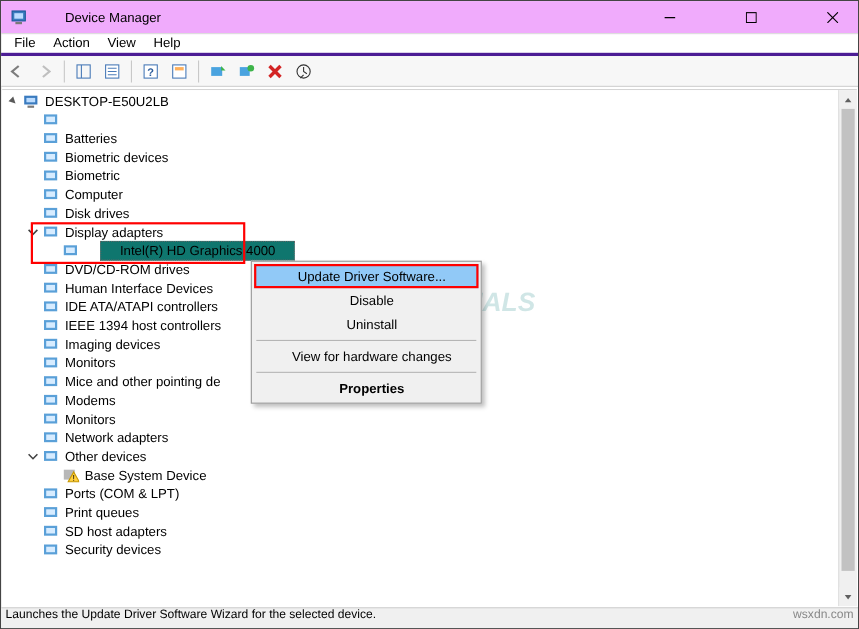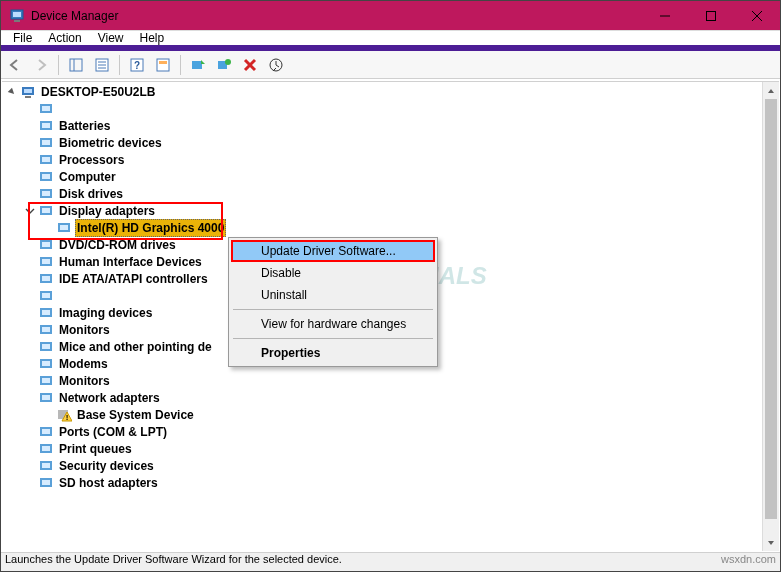--- a/index.html
+++ b/index.html
@@ -10,37 +10,38 @@
     background:#fff;
     color:#000;
     width:781px;
     height:572px;
     overflow:hidden;
     position:relative;
     border:1px solid #444;
   }
   
   .titlebar {
-    background:#be185d;
+    background:#f0abfc;
     height:30px;
     display:flex;
     align-items:center;
     border-bottom:1px solid #ddd;
+    gap:28px;
   }
   .titlebar .app-icon { width:16px; height:16px; margin:0 6px 0 8px; }
   .titlebar .title { flex:0 0 auto; font-size:12px; }
   .titlebar .spacer { flex:1; }
   .titlebar .win-btn {
     width:46px; height:30px; display:flex; align-items:center; justify-content:center;
   }
   .titlebar .win-btn svg { display:block; }
   
   .menubar {
-    height:20px; display:flex; align-items:center; padding:0 4px;
-    border-bottom:6px solid #4c1d95;
+    height:20px; display:flex; align-items:flex-end; padding:0 4px;
+    border-bottom:3px solid #4c1d95;
     font-size:12px;
   }
   .menubar .menu-item { padding:2px 8px; }
   
   .toolbar {
     height:28px; display:flex; align-items:center; padding:0 2px;
     border-bottom:1px solid #d0d0d0;
     background:#f7f7f7;
     gap:2px;
   }
@@ -76,35 +77,35 @@
   }
   .scrollbar-v .track { position:absolute; top:17px; bottom:17px; left:0; right:0; }
   .scrollbar-v .thumb {
     position:absolute; left:2px; right:2px;
     background:#c2c2c2;
     top:0; height:420px;
   }
   .scrollbar-v .arrow.bottom { position:absolute; bottom:0; left:0; right:0; }
   ul.tree, ul.tree ul { list-style:none; margin:0; padding:0; }
   ul.tree ul { padding-left:18px; }
-  li.node { white-space:nowrap;font-weight:bold; }
+  li.node { white-space:nowrap; }
   .row {
     display:flex; align-items:center; height:16px; margin-bottom:1px;
   }
   .expander {
     width:12px; height:12px; margin-right:2px;
     display:flex; align-items:center; justify-content:center;
   }
   .expander svg { display:block; }
   .node-icon {
     width:16px; height:16px; margin-right:3px;
     display:inline-flex; align-items:center; justify-content:center;
   }
   .label { font-size:12px; line-height:16px; padding:0 2px; }
-  .label.selected { background:#eab308; border:1px dotted #666; padding:0 1px; }
+  .label.selected { background:#0f766e; border:1px dotted #666; padding:0 17px;margin-left:16px; }
   .hl-parent {
     position:absolute;
     border:2px solid #ff0000;
   }
   
   .ctx-menu {
     position:absolute;
     background:#f0f0f0;
     border:1px solid #999;
     box-shadow:3px 3px 4px rgba(0,0,0,0.25);
@@ -301,21 +302,21 @@
             </li>
             <li class="node">
               <div class="row">
                 <span class="expander"></span>
                 <span class="node-icon">
                   <svg width="16" height="16">
                     <rect x="2" y="3" width="12" height="9" fill="#5aa0d8"></rect>
                     <rect x="4" y="5" width="8" height="5" fill="#d7ecff"></rect>
                   </svg>
                 </span>
-                <span class="label">Processors</span>
+                <span class="label">Biometric</span>
               </div>
             </li>
             <li class="node">
               <div class="row">
                 <span class="expander"></span>
                 <span class="node-icon">
                   <svg width="16" height="16">
                     <rect x="2" y="3" width="12" height="9" fill="#5aa0d8"></rect>
                     <rect x="4" y="5" width="8" height="5" fill="#d7ecff"></rect>
                   </svg>
@@ -403,20 +404,21 @@
             </li>
             <li class="node">
               <div class="row">
                 <span class="expander"></span>
                 <span class="node-icon">
                   <svg width="16" height="16">
                     <rect x="2" y="3" width="12" height="9" fill="#5aa0d8"></rect>
                     <rect x="4" y="5" width="8" height="5" fill="#d7ecff"></rect>
                   </svg>
                 </span>
+                <span class="label">IEEE 1394 host controllers</span>
               </div>
             </li>
             <li class="node">
               <div class="row">
                 <span class="expander"></span>
                 <span class="node-icon">
                   <svg width="16" height="16">
                     <rect x="2" y="3" width="12" height="9" fill="#5aa0d8"></rect>
                     <rect x="4" y="5" width="8" height="5" fill="#d7ecff"></rect>
                   </svg>
@@ -478,20 +480,34 @@
                 <span class="node-icon">
                   <svg width="16" height="16">
                     <rect x="2" y="3" width="12" height="9" fill="#5aa0d8"></rect>
                     <rect x="4" y="5" width="8" height="5" fill="#d7ecff"></rect>
                   </svg>
                 </span>
                 <span class="label">Network adapters</span>
               </div>
             </li>
             <li class="node">
+              <div class="row">
+                <span class="expander">
+                  <svg width="10" height="10">
+                    <path d="M1 3 L5 7 L9 3" fill="none" stroke="#404040" stroke-width="1.4"></path>
+                  </svg>
+                </span>
+                <span class="node-icon">
+                  <svg width="16" height="16">
+                    <rect x="2" y="3" width="12" height="9" fill="#5aa0d8"></rect>
+                    <rect x="4" y="5" width="8" height="5" fill="#d7ecff"></rect>
+                  </svg>
+                </span>
+                <span class="label">Other devices</span>
+              </div>
               <ul>
                 <li class="node">
                   <div class="row">
                     <span class="expander"></span>
                     <span class="node-icon">
                       <svg width="16" height="16">
                         <rect x="2" y="3" width="10" height="9" fill="#b8b8b8"></rect>
                         <path d="M11 5 L16 14 L6 14 Z" fill="#ffd040" stroke="#c79800"></path>
                         <text x="11" y="13" font-size="8" text-anchor="middle" fill="#000">!</text>
                       </svg>
@@ -527,42 +543,42 @@
             </li>
             <li class="node">
               <div class="row">
                 <span class="expander"></span>
                 <span class="node-icon">
                   <svg width="16" height="16">
                     <rect x="2" y="3" width="12" height="9" fill="#5aa0d8"></rect>
                     <rect x="4" y="5" width="8" height="5" fill="#d7ecff"></rect>
                   </svg>
                 </span>
+                <span class="label">SD host adapters</span>
+              </div>
+            </li>
+            <li class="node">
+              <div class="row">
+                <span class="expander"></span>
+                <span class="node-icon">
+                  <svg width="16" height="16">
+                    <rect x="2" y="3" width="12" height="9" fill="#5aa0d8"></rect>
+                    <rect x="4" y="5" width="8" height="5" fill="#d7ecff"></rect>
+                  </svg>
+                </span>
                 <span class="label">Security devices</span>
-              </div>
-            </li>
-            <li class="node">
-              <div class="row">
-                <span class="expander"></span>
-                <span class="node-icon">
-                  <svg width="16" height="16">
-                    <rect x="2" y="3" width="12" height="9" fill="#5aa0d8"></rect>
-                    <rect x="4" y="5" width="8" height="5" fill="#d7ecff"></rect>
-                  </svg>
-                </span>
-                <span class="label">SD host adapters</span>
               </div>
             </li>
           </ul>
       </li>
     </ul>
 
     <div class="hl-parent" style="left:26px; top:120px; width:195px; height:38px;"></div>
 
-    <div class="ctx-menu" style="left:226px; top:155px; width:210px;">
+    <div class="ctx-menu" style="left:226px; top:155px; width:210px;text-align:center;">
       <div id="ctx-items">
           <div class="ctx-item hover">Update Driver Software...</div>
           <div class="ctx-item">Disable</div>
           <div class="ctx-item">Uninstall</div>
           <div class="ctx-sep"></div>
           <div class="ctx-item">View for hardware changes</div>
           <div class="ctx-sep"></div>
           <div class="ctx-item bold">Properties</div>
         </div>
     </div>

